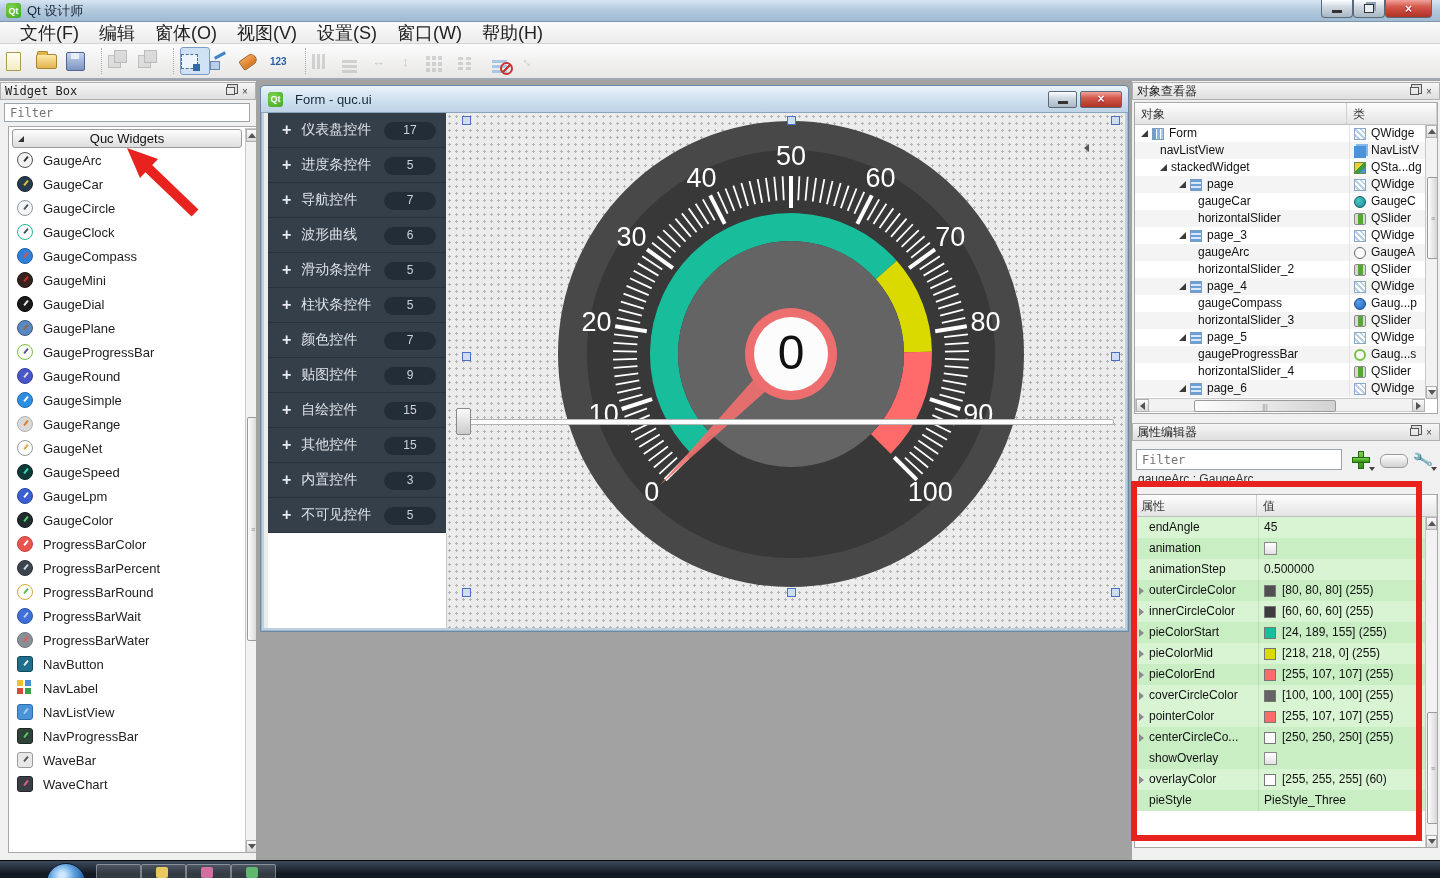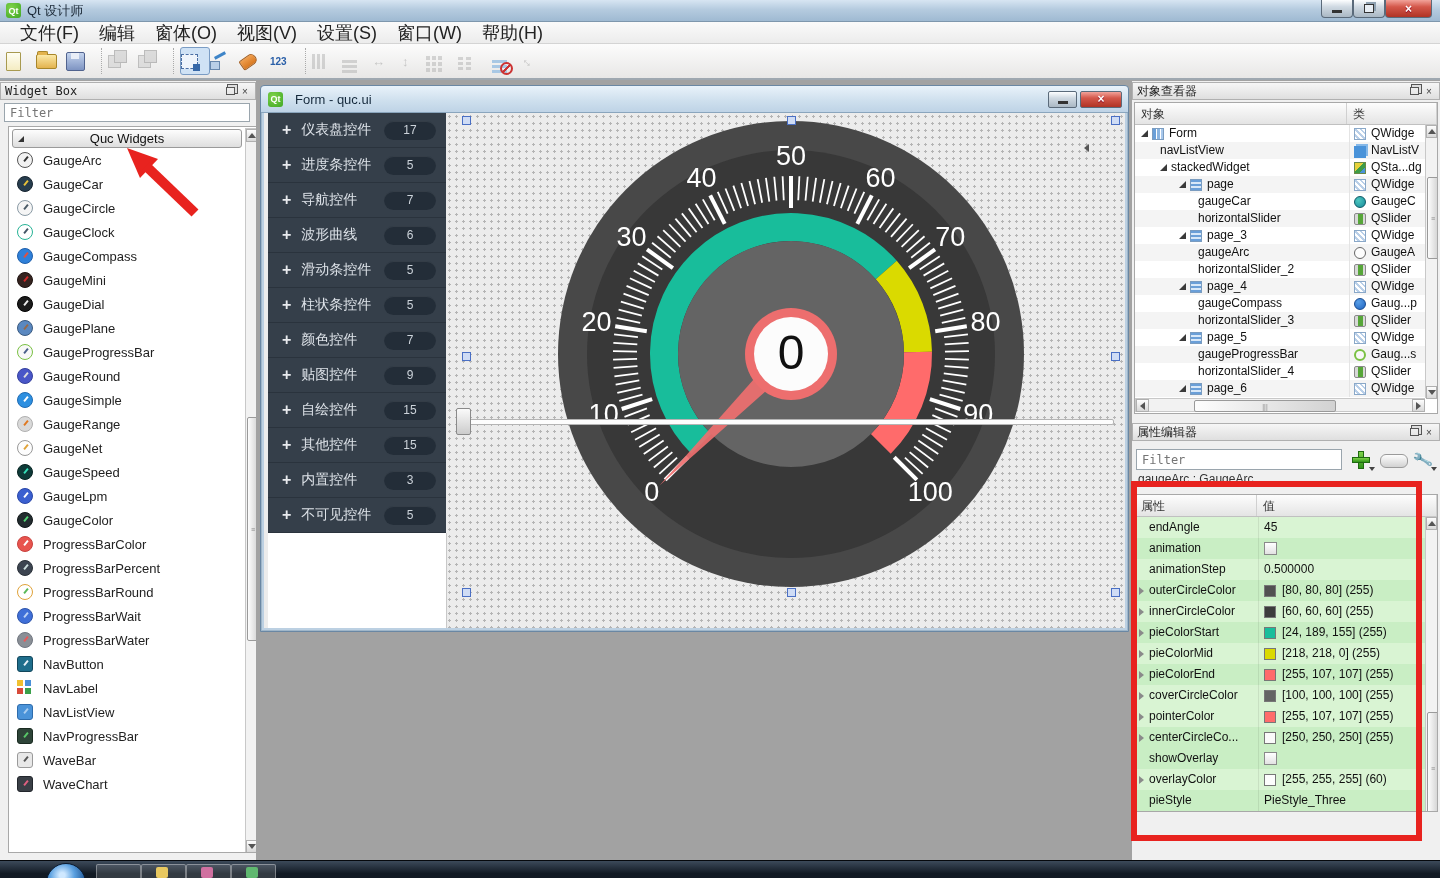--- a/index.html
+++ b/index.html
@@ -866,21 +866,21 @@
     <div class="plusbtn" style="left:214px;top:366px;">
       <span class="plus-g"></span>
         <span class="ddarr" style="right:1px;bottom:2px;"></span>
     </div>
     <div class="minusbtn" style="left:248px;top:373px;"></div>
     <div class="plusbtn" style="left:276px;top:366px;">
       <span class="wrench">🔧</span>
         <span class="ddarr" style="right:1px;bottom:2px;"></span>
     </div>
     <div class="hiddenrow" style="left:6px;top:391px;width:290px;height:11px;">gaugeArc : GaugeArc</div>
-    <div class="paneltbl" style="left:2px;top:413px;width:304px;height:318px;">
+    <div class="paneltbl" style="left:2px;top:413px;width:304px;height:354px;">
       <div class="tblhdr">
         <div style="width:122px;">属性</div>
         <div style="flex:1;">值</div>
       </div>
       <div id="pr-rows" style="width:290px;">
           <div class="pr-row pr-a">
             <div class="pr-name">
               <span class="pr-exp none"></span>
               <span>endAngle</span>
             </div>

